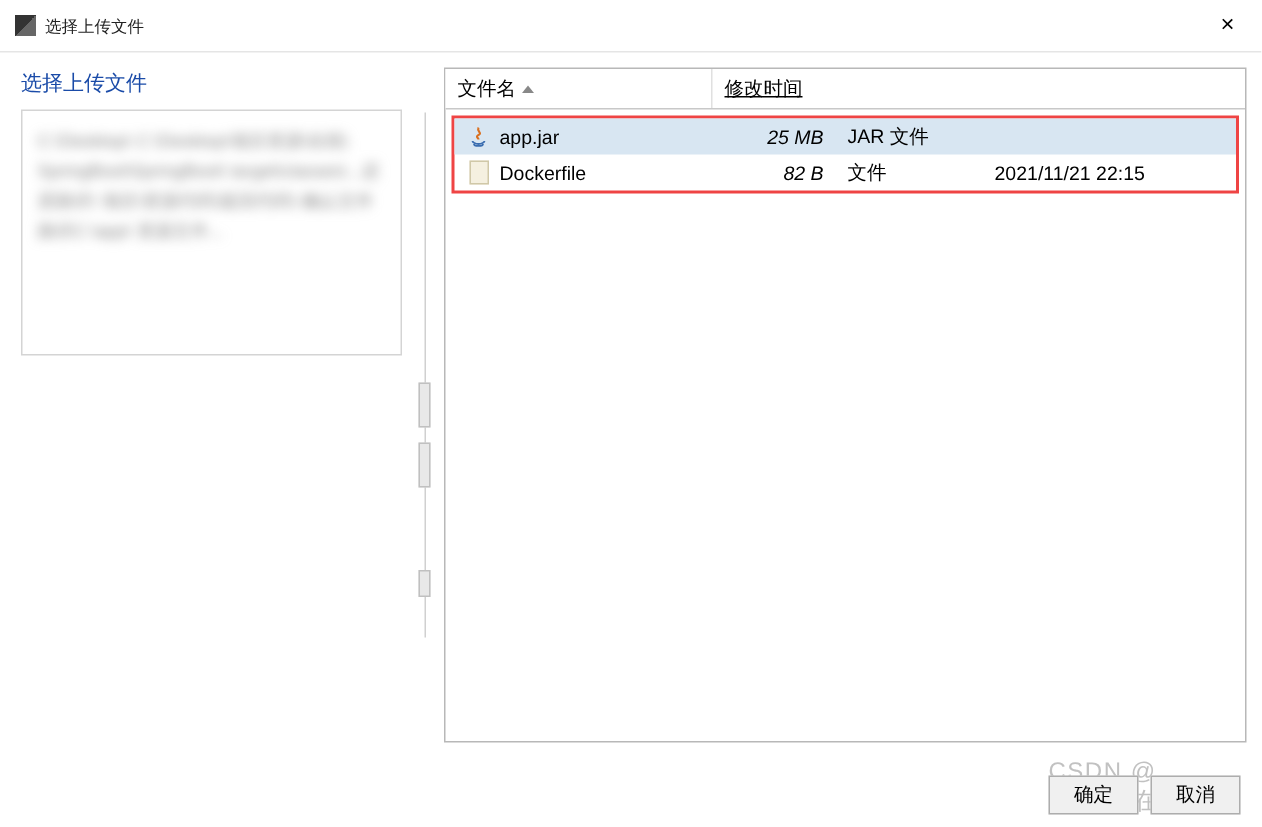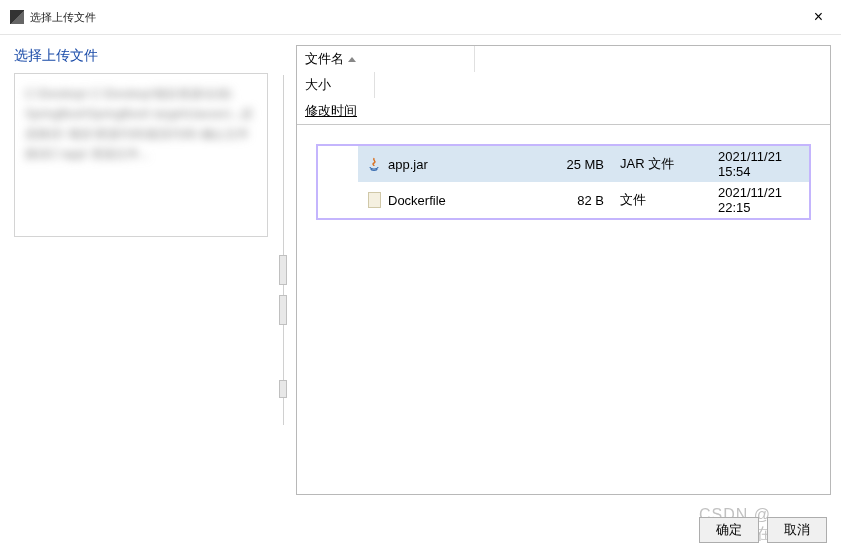--- a/index.html
+++ b/index.html
@@ -21,34 +21,34 @@
     .divider { width: 10px; position: relative; padding-top: 40px; }
     .divider-line { border-left: 1px solid #d0d0d0; height: 350px; margin-left: 3px; }
     .drag-handle { position: absolute; left: -1px; width: 8px; height: 30px; background: #e8e8e8; border: 1px solid #c0c0c0; }
     .drag-handle.h1 { top: 220px; }
     .drag-handle.h2 { top: 260px; }
     .drag-handle.h3 { top: 345px; height: 18px; }
     
     .right-panel { flex: 1; padding: 10px 10px 0 6px; }
     .file-table-wrap { border: 1px solid #b8b8b8; height: 450px; background: #fff; }
     
-    .table-header { display: flex; background: #fff; border-bottom: 1px solid #c8c8c8; flex-direction: column; }
+    .table-header { display: flex; background: #fff; border-bottom: 1px solid #c8c8c8; }
     .th { font-size: 13px; padding: 4px 8px; border-right: 1px solid #e0e0e0; display: flex; align-items: center; gap: 4px; }
     .th-name { width: 178px; }
     .th-size { width: 78px; }
     .th-type { width: 98px; }
     .th-date { flex: 1; border-right: none; text-decoration: underline; }
     .sort-icon { width: 0; height: 0; border-left: 4px solid transparent; border-right: 4px solid transparent; border-bottom: 5px solid #888; }
     
-    .file-rows { border: 2px solid #c4b5fd; margin: 19px; padding-left: 40px; }
+    .file-rows { border: 2px solid #ef4444; margin: 4px; }
     .file-row { display: flex; font-size: 13px; padding: 2px 0; }
     .file-row.selected { background: #d8e6f2; }
     .td { padding: 1px 8px; display: flex; align-items: center; gap: 6px; }
     .td-name { width: 176px; }
-    .td-size { width: 78px; text-align: right; justify-content: flex-end; }
+    .td-size { width: 78px; text-align: right; justify-content: flex-end; font-style: italic; }
     .td-type { width: 98px; }
     .td-date { flex: 1; }
     
     .file-icon { width: 16px; height: 16px; display: inline-flex; align-items: center; justify-content: center; }
     .java-icon svg { width: 16px; height: 16px; }
     .doc-icon { background: #f5f0e0; border: 1px solid #d0c8a8; width: 13px; height: 16px; }
     
     .footer { position: absolute; bottom: 8px; right: 14px; display: flex; gap: 8px; align-items: center; }
     .watermark { position: absolute; right: 48px; bottom: -2px; font-size: 16px; color: rgba(160,160,160,0.65); letter-spacing: 1px; pointer-events: none; }
     .btn { border: 1px solid #adadad; background: #f0f0f0; padding: 3px 16px; font-size: 13px; cursor: pointer; position: relative; z-index: 2; margin-top: 13px; }
@@ -86,39 +86,37 @@
     <div class="drag-handle h3"></div>
   </div>
 
   <div class="right-panel">
     <div class="file-table-wrap">
       <div class="table-header">
         <div class="th th-name">
           <span>文件名</span>
           <span class="sort-icon"></span>
         </div>
-        <div class="th th-size">大小</div>
         <div class="th th-date">修改时间</div>
       </div>
 
       <div class="file-rows">
         <div class="file-row selected">
           <div class="td td-name">
             <span class="file-icon java-icon">
               <svg viewBox="0 0 16 16">
                   <path d="M8 2c-1 2 1 3 1 4s-2 1-2 2 1 1 1 2" stroke="#d97020" stroke-width="1.4" fill="none"></path>
                   <path d="M4 11c0 1 2 2 4 2s4-1 4-2" stroke="#3a6db0" stroke-width="1.2" fill="none"></path>
                   <path d="M5 13c0 .7 1.5 1.3 3 1.3s3-.6 3-1.3" stroke="#3a6db0" stroke-width="1.2" fill="none"></path>
                 </svg>
             </span>
             <span>app.jar</span>
           </div>
           <div class="td td-size">25 MB</div>
           <div class="td td-type">JAR 文件</div>
-          <div class="td td-date">2021/11/21 15:54</div>
         </div>
         <div class="file-row">
           <div class="td td-name">
             <span class="file-icon">
                 <span class="doc-icon"></span>
               </span>
             <span>Dockerfile</span>
           </div>
           <div class="td td-size">82 B</div>
           <div class="td td-type">文件</div>

